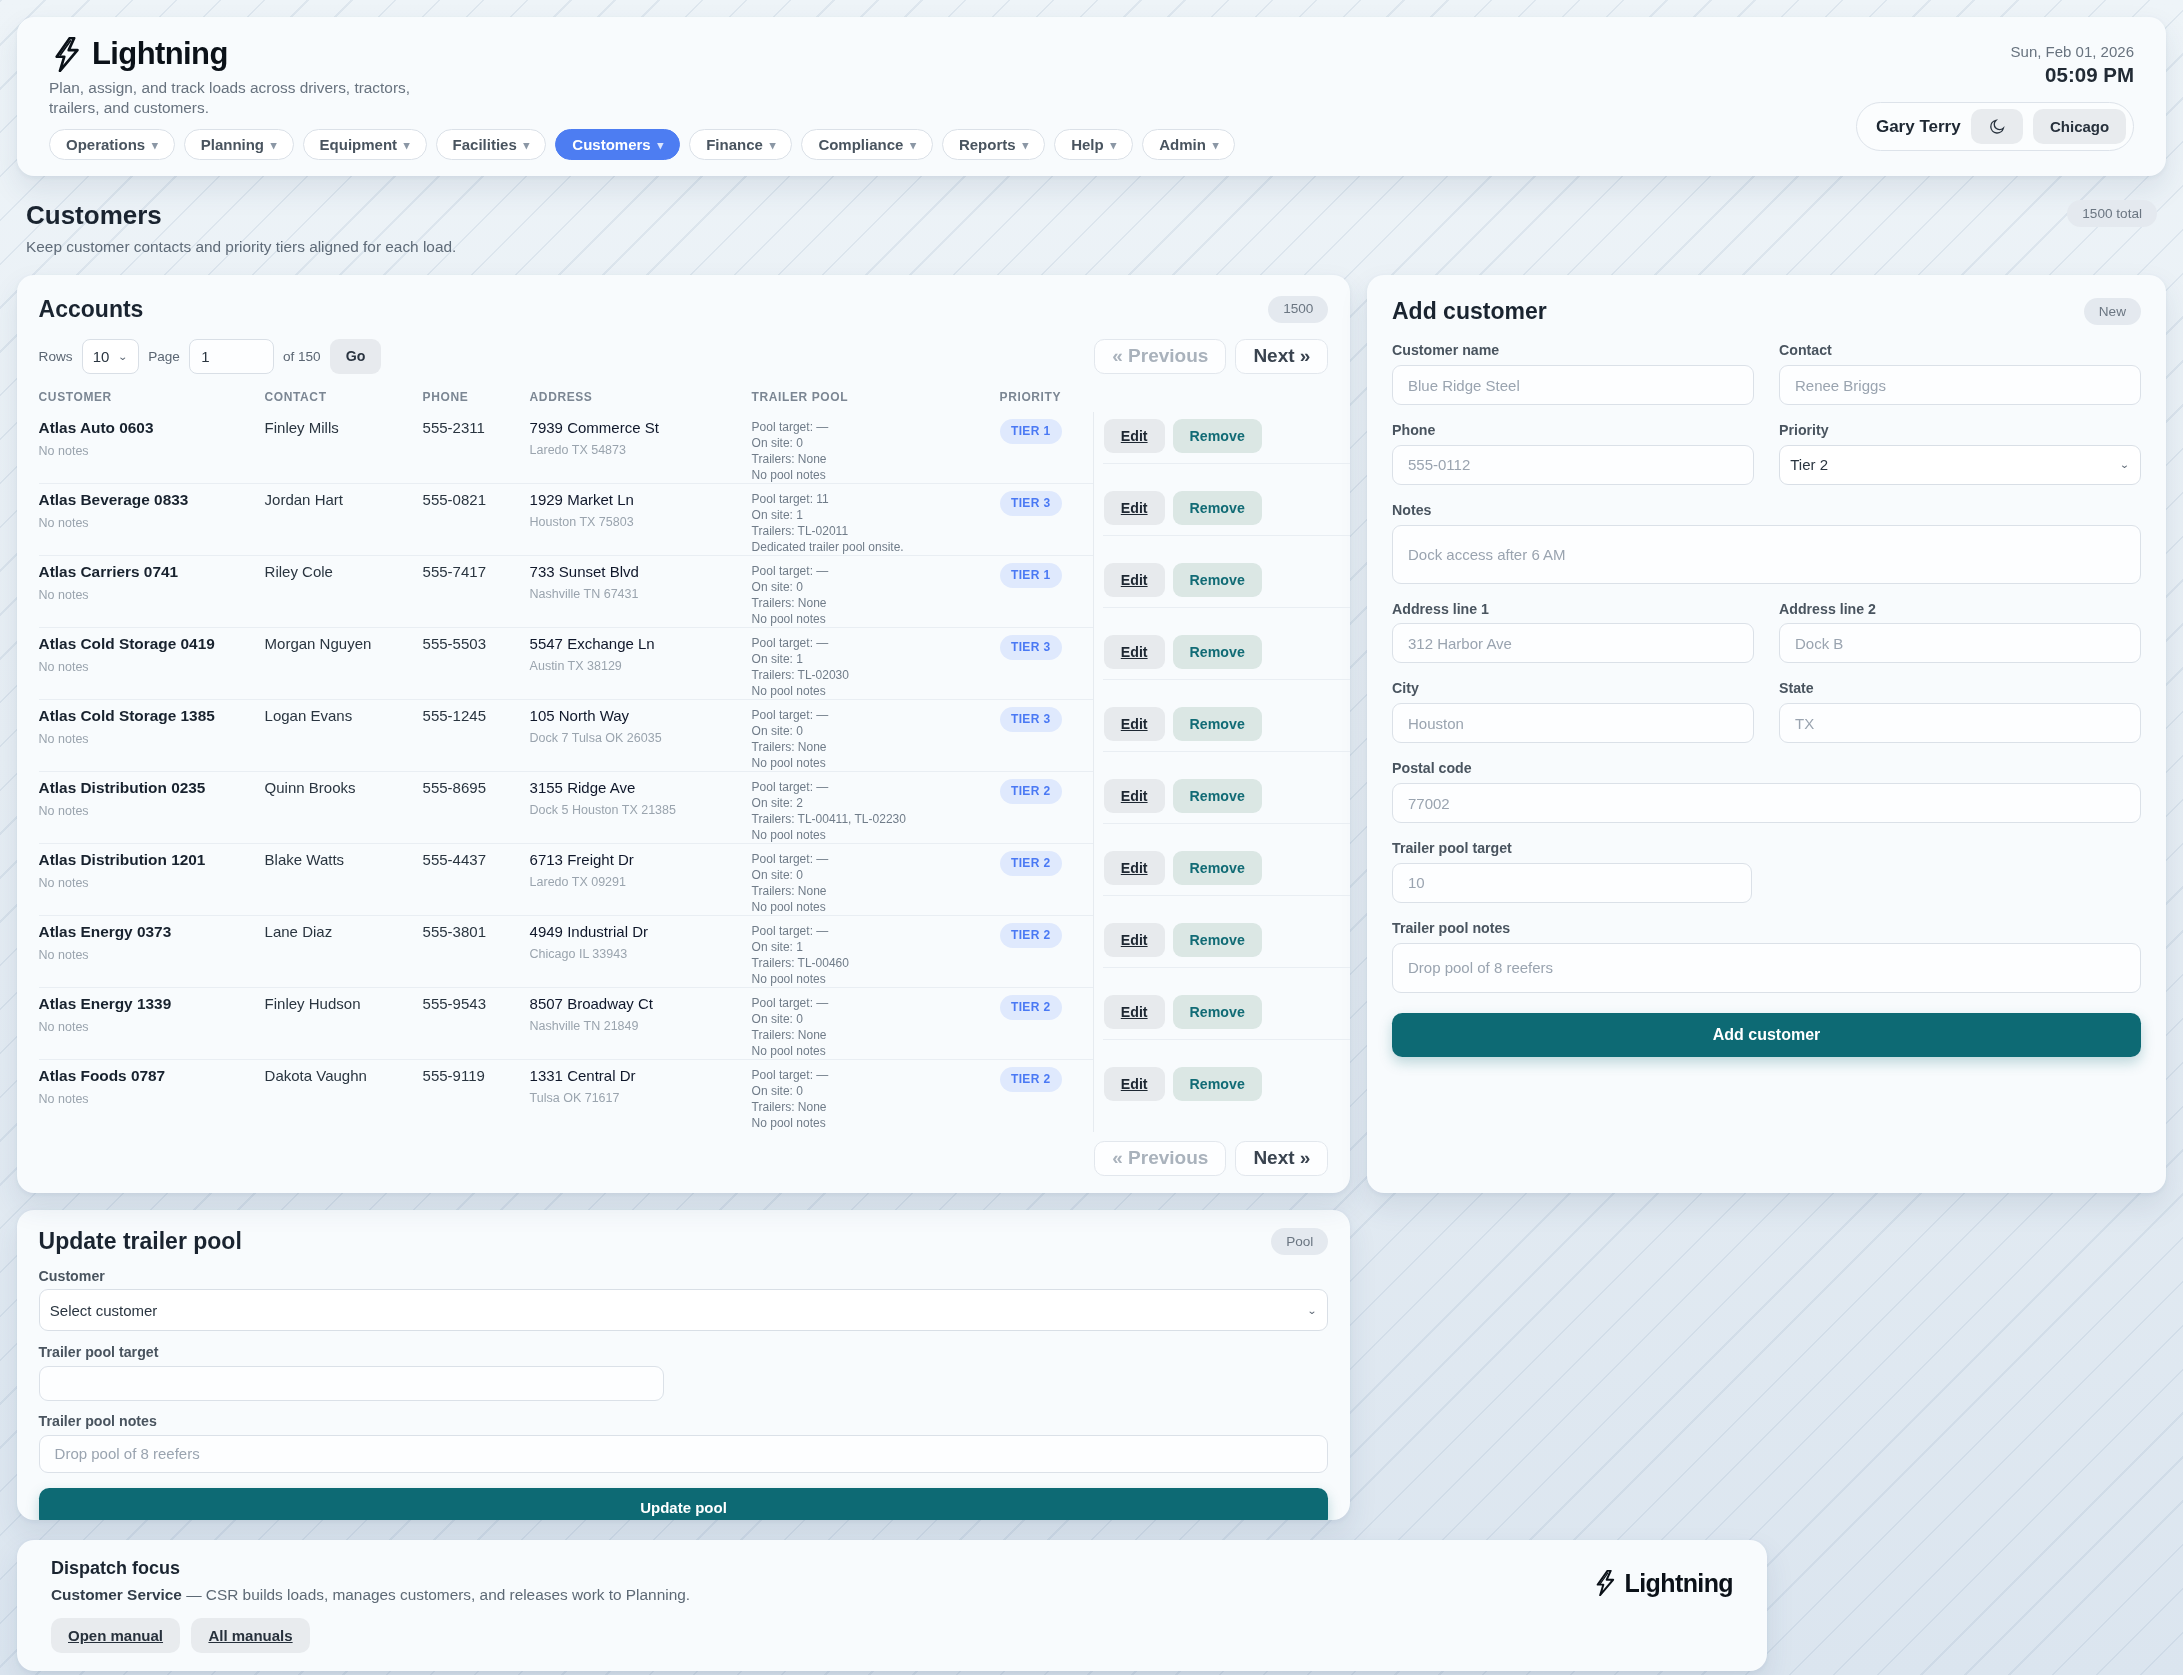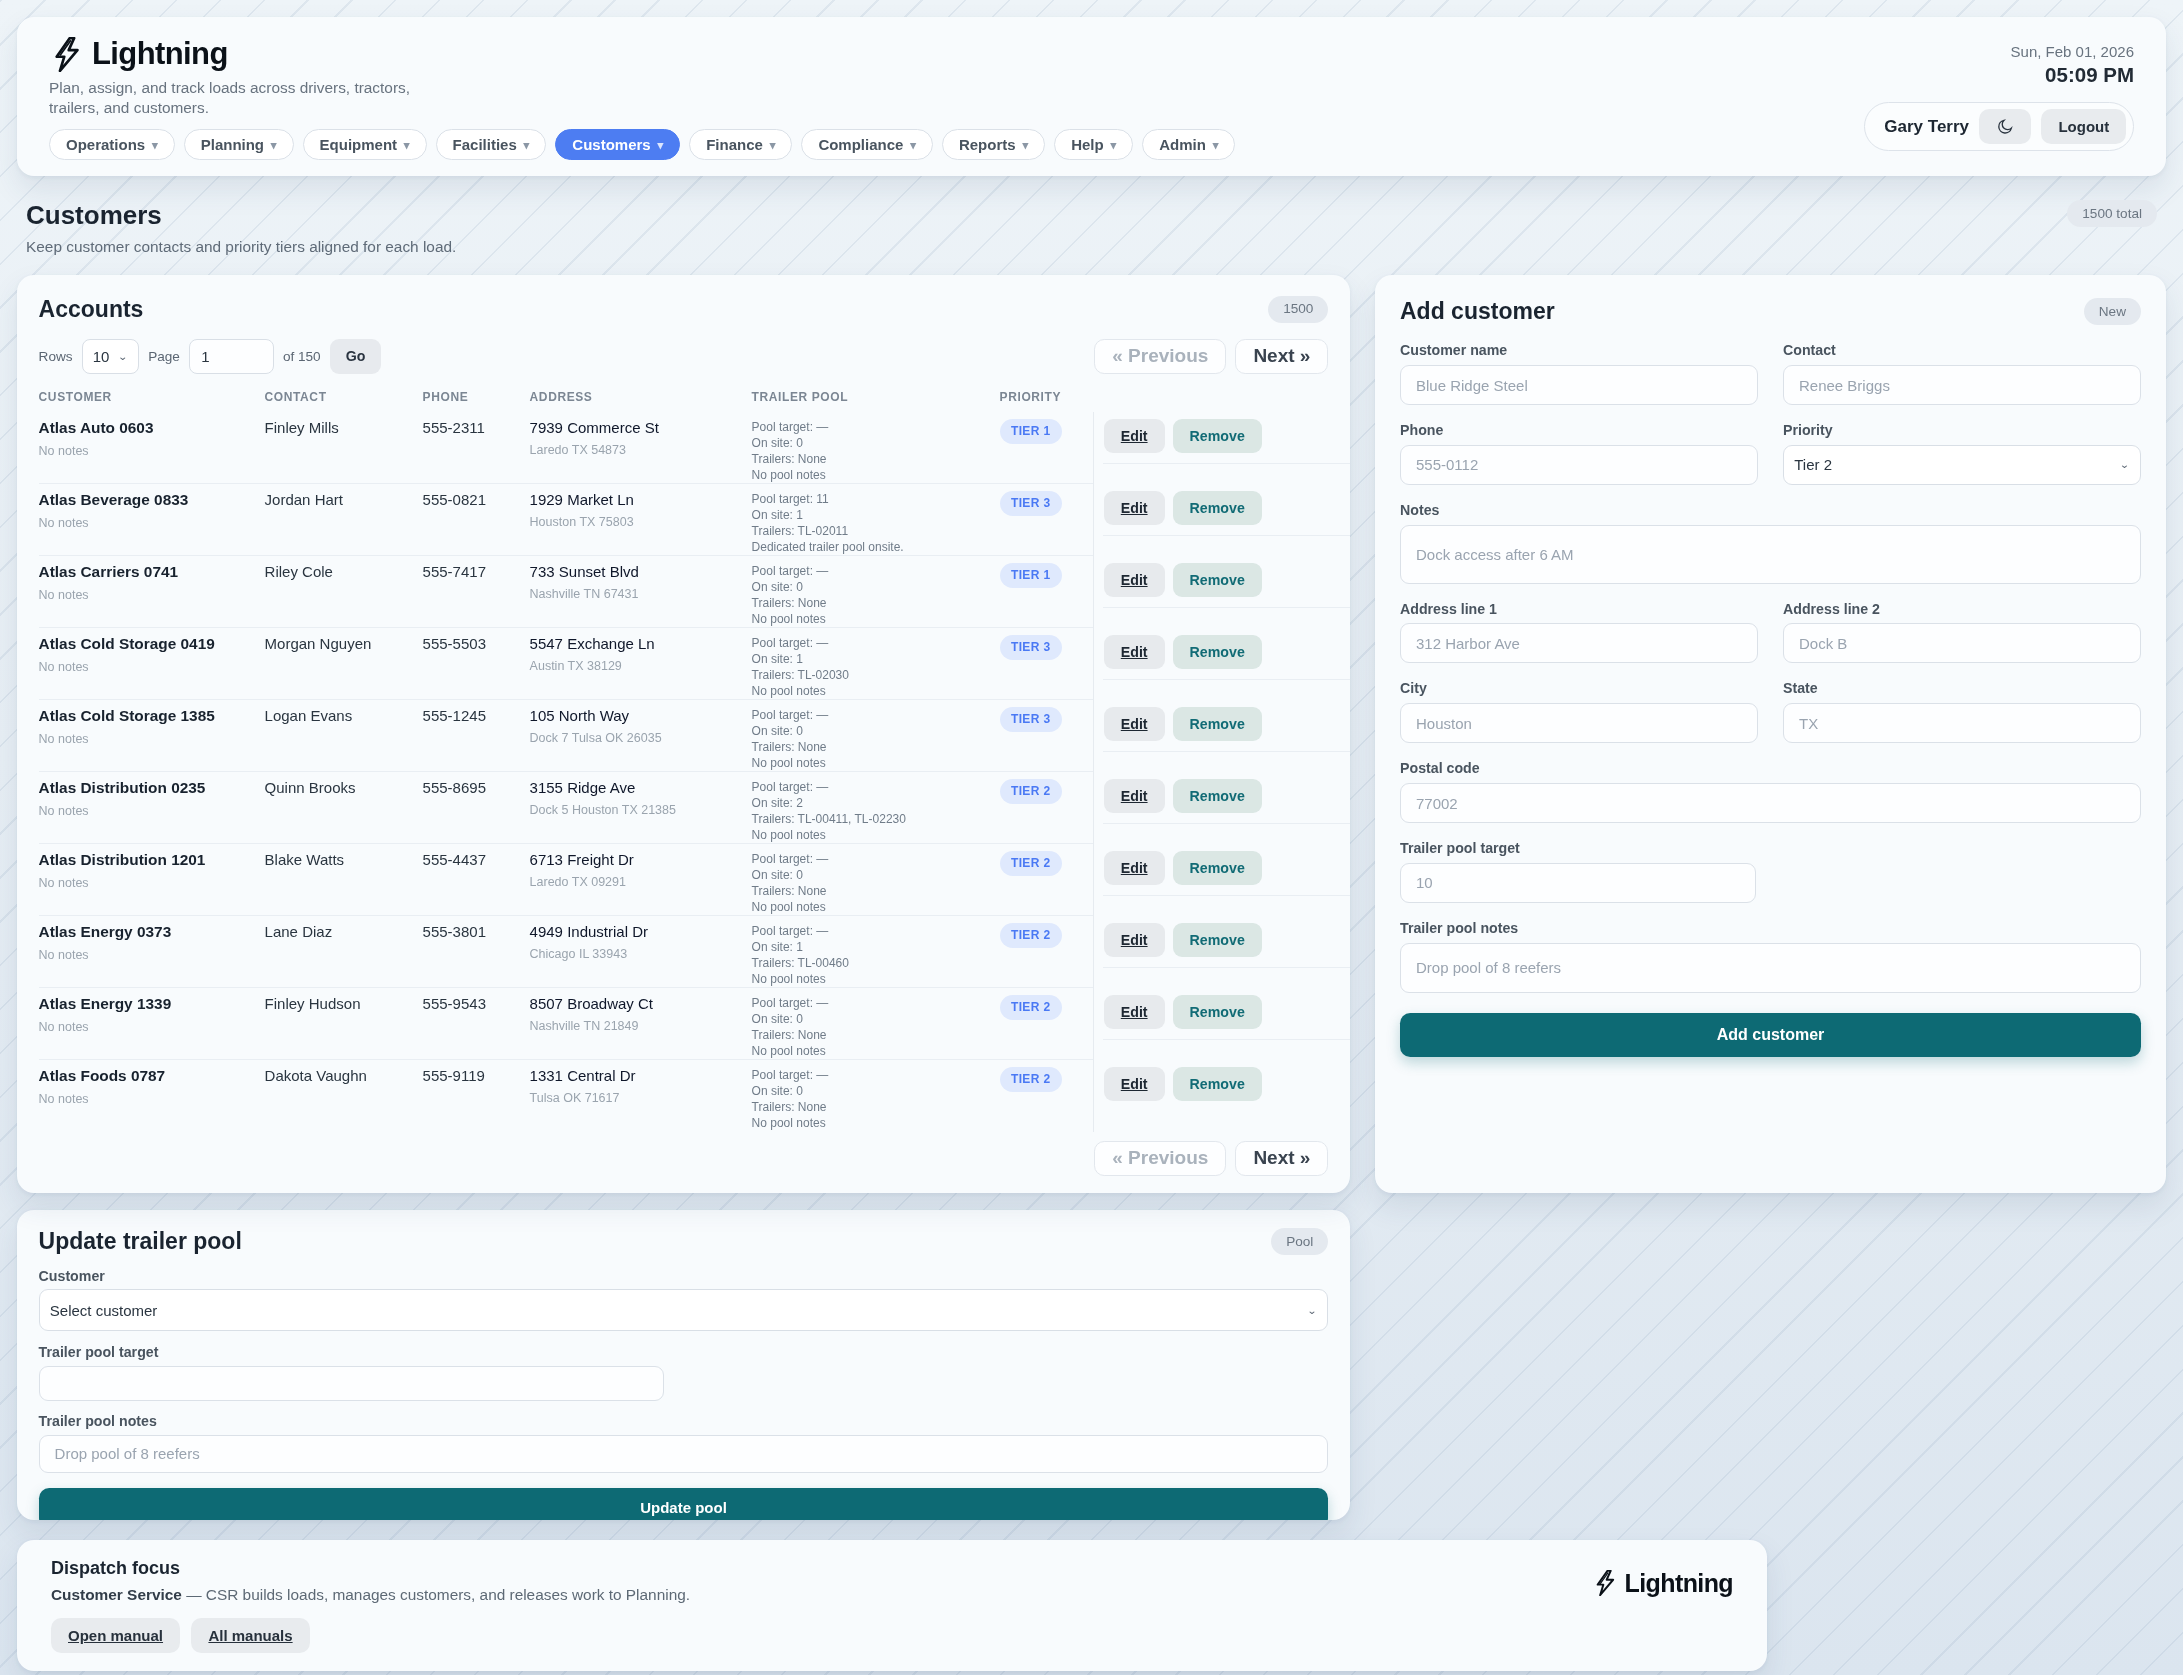--- a/index.html
+++ b/index.html
@@ -49,21 +49,21 @@
     font-family:inherit; font-size:15px; font-weight:700; color:#27313c; cursor:pointer;
     display:inline-flex; align-items:center; justify-content:center;
   }
   .moon-btn{ width:52px; }
   .moon-btn svg{ width:18px; height:18px; }
   
   .page-head{ margin:24px 9px 0; display:flex; justify-content:space-between; align-items:flex-start; }
   .page-head h1{ font-size:26px; font-weight:800; color:#1a2430; }
   .page-head p{ margin-top:6.8px; font-size:15.4px; color:#5f6b78; }
   
-  .main-row{ display:flex; gap:25px; margin-top:19.3px; align-items:stretch; }
+  .main-row{ display:flex; gap:17px; margin-top:19.3px; align-items:stretch; }
   .accounts{ width:1333px; height:918px; padding:20.5px 21.6px; overflow:hidden; }
   .card-head{ display:flex; justify-content:space-between; align-items:center; }
   .card-head h2{ font-size:23px; font-weight:800; color:#1a2430; }
   .controls{ margin-top:16px; display:flex; justify-content:space-between; align-items:center; }
   .controls-left{ display:flex; align-items:center; gap:9px;justify-content:center; }
   .ctl-label{ font-size:13.6px; color:#5b6673; }
   .select{
     position:relative; display:inline-flex; align-items:center; justify-content:space-between;
     background:#ffffff; border:1.1px solid #d9dfe6; border-radius:8px; height:35px;
     padding:0 10.2px; font-size:15px; color:#2a3540; cursor:pointer; gap:8px;
@@ -212,21 +212,21 @@
     <div class="topbar-right">
       <div class="date">Sun, Feb 01, 2026</div>
       <div class="time">05:09 PM</div>
       <div class="user-pill">
         <span class="user-name">Gary Terry</span>
         <button class="chip-btn moon-btn">
           <svg viewBox="0 0 24 24">
             <path d="M20.5 13.5 A8.5 8.5 0 1 1 10.5 3.2 A7 7 0 0 0 20.5 13.5 z" fill="none" stroke="#2b3540" stroke-width="1.8"></path>
           </svg>
         </button>
-        <button class="chip-btn">Logout</button>
+        <button class="chip-btn">Chicago</button>
       </div>
     </div>
   </header>
 
   <section class="page-head">
     <div>
       <h1>Customers</h1>
       <p>Keep customer contacts and priority tiers aligned for each load.</p>
     </div>
     <span class="badge">1500 total</span>

